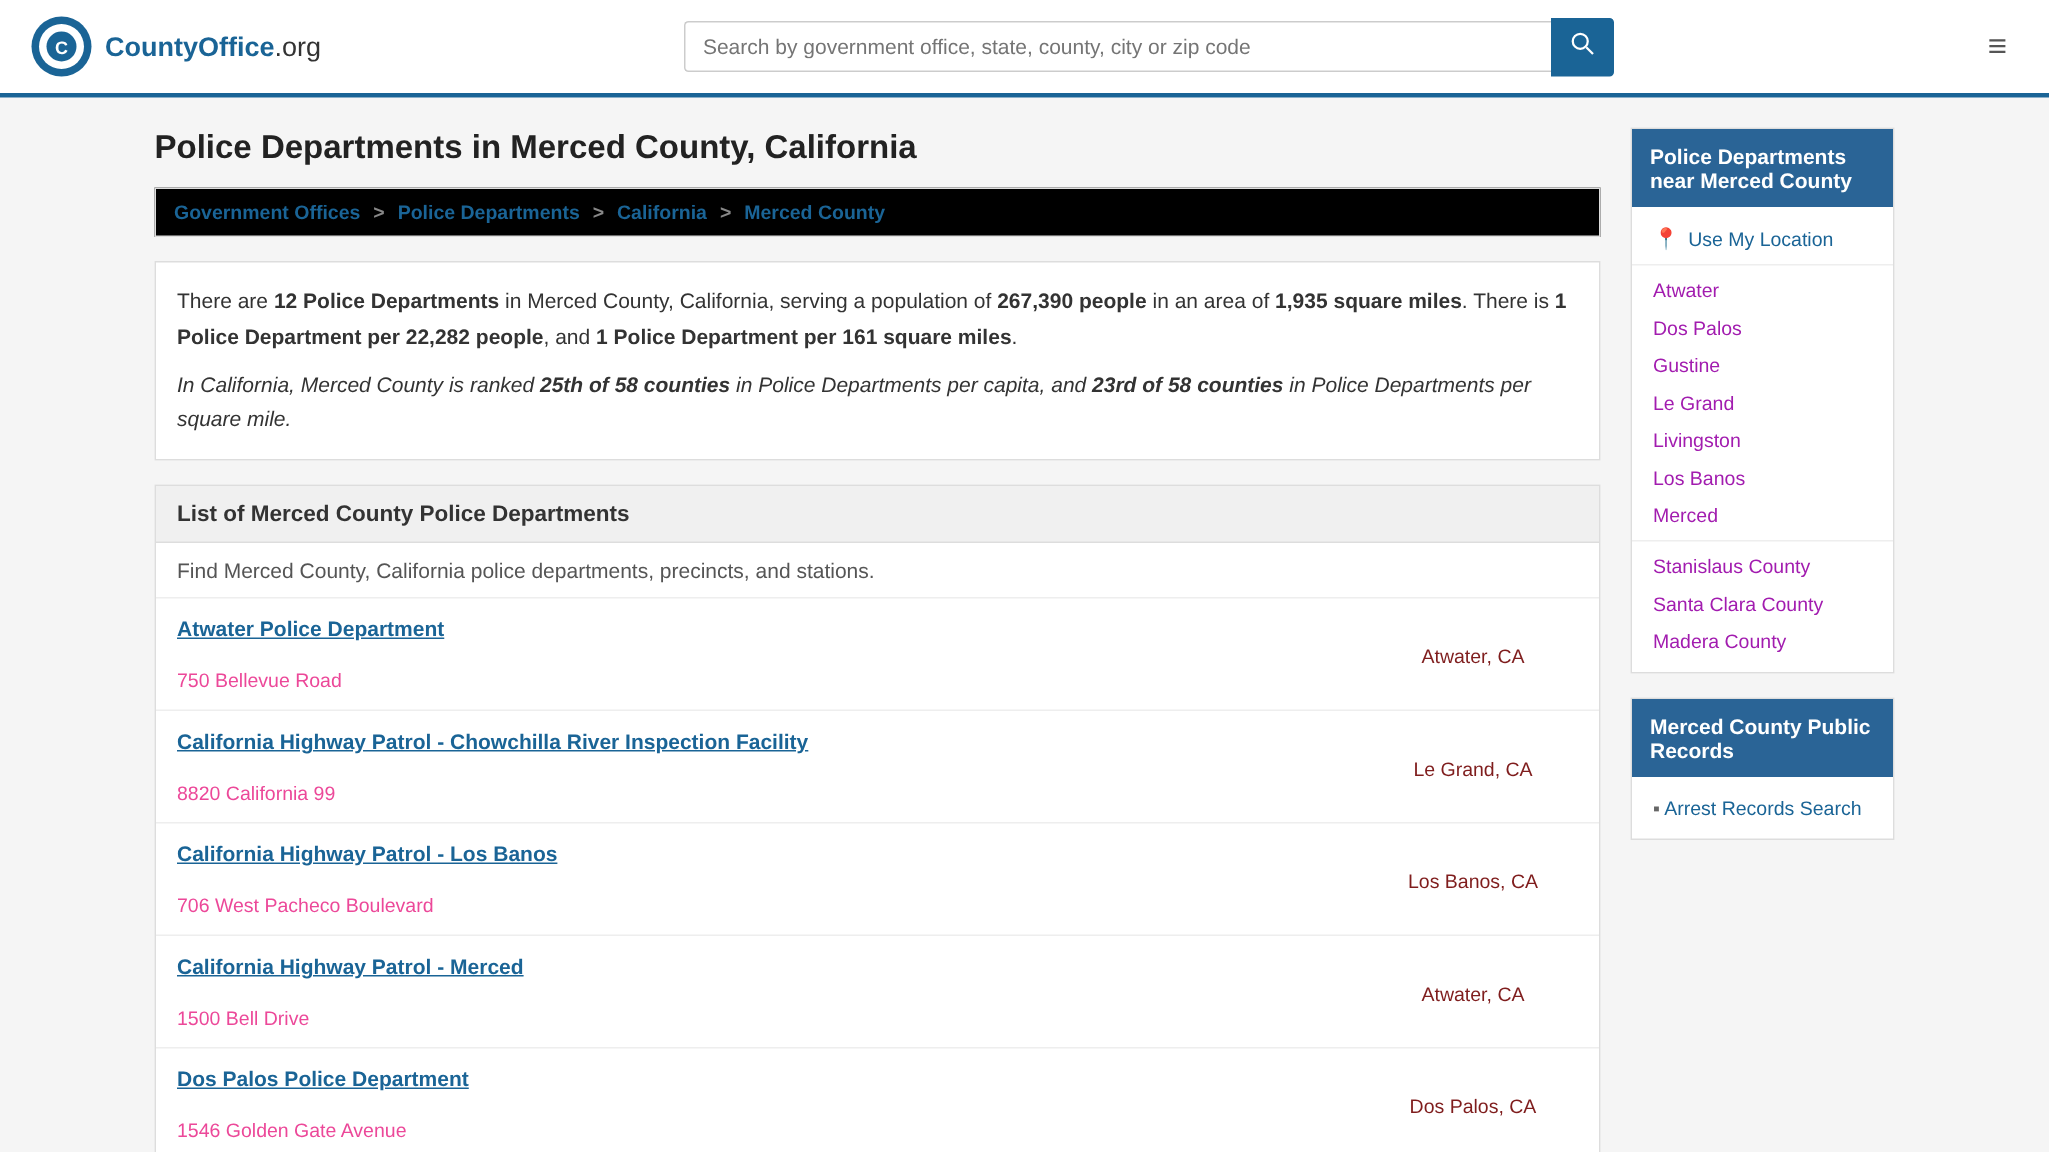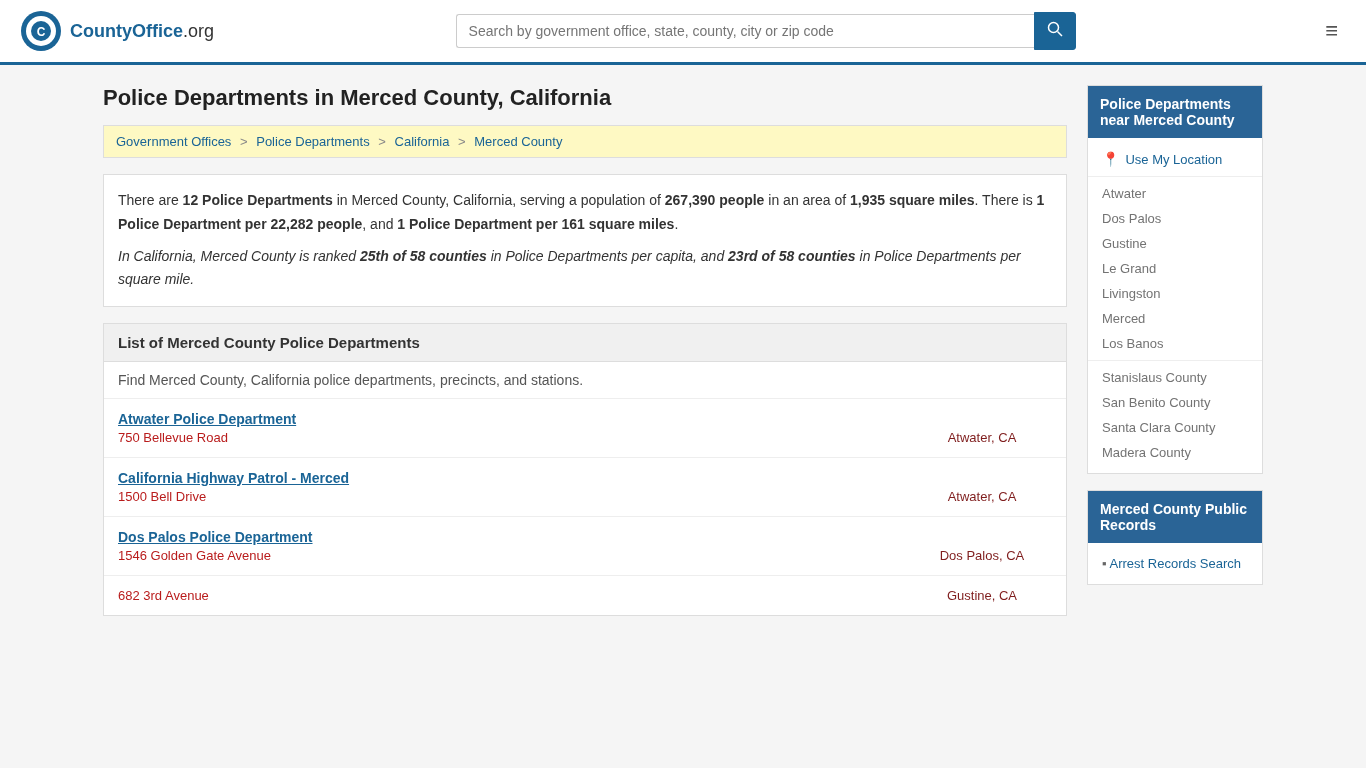--- a/index.html
+++ b/index.html
@@ -74,22 +74,23 @@
       font-size: 22px;
       font-weight: bold;
       color: #222;
       margin-bottom: 14px;
     }
     #breadcrumb {
       font-size: 13px;
       color: #555;
       margin-bottom: 16px;
       padding: 8px 12px;
-      background: #fef9c3;
+      background: #000000;
       border: 1px solid #ddd;
+      font-weight: bold;
     }
     #breadcrumb a {
       color: #1a6496;
       text-decoration: none;
     }
     #breadcrumb span { margin: 0 5px; color: #888; }
 
     #stats-section {
       background: #fff;
       border: 1px solid #ddd;
@@ -129,22 +130,23 @@
       font-size: 14px;
       cursor: pointer;
       margin-bottom: 3px;
     }
     .dept-row {
       display: flex;
       justify-content: space-between;
       align-items: flex-start;
     }
     .dept-address {
-      color: #b91c1c;
-      font-size: 13px;
+      color: #ec4899;
+      font-size: 13px;
+      margin-top: 16px;
     }
     .dept-city {
       color: #7f1d1d;
       font-size: 13px;
       min-width: 160px;
       text-align: center;
       padding-left: 20px;
     }
 
     
@@ -165,21 +167,21 @@
       font-size: 14px;
     }
     .sidebar-body {
       padding: 8px 0;
     }
     .sidebar-item {
       padding: 5px 14px;
       font-size: 13px;
     }
     .sidebar-item a {
-      color: #737373;
+      color: #a21caf;
       text-decoration: none;
     }
     .sidebar-item-location {
       display: flex;
       align-items: center;
       gap: 6px;
       padding: 5px 14px;
       font-size: 13px;
       cursor: pointer;
     }
@@ -274,20 +276,38 @@
       <div id="list-description">Find Merced County, California police departments, precincts, and stations.</div>
 
       <div id="departments-list">
           <div class="dept-item">
     <div class="dept-row">
       <span class="dept-name">Atwater Police Department</span>
     </div>
     <div class="dept-row">
       <span class="dept-address">750 Bellevue Road</span>
       <span class="dept-city">Atwater, CA</span>
+    </div>
+  </div>
+          <div class="dept-item">
+    <div class="dept-row">
+      <span class="dept-name">California Highway Patrol - Chowchilla River Inspection Facility</span>
+    </div>
+    <div class="dept-row">
+      <span class="dept-address">8820 California 99</span>
+      <span class="dept-city">Le Grand, CA</span>
+    </div>
+  </div>
+          <div class="dept-item">
+    <div class="dept-row">
+      <span class="dept-name">California Highway Patrol - Los Banos</span>
+    </div>
+    <div class="dept-row">
+      <span class="dept-address">706 West Pacheco Boulevard</span>
+      <span class="dept-city">Los Banos, CA</span>
     </div>
   </div>
           <div class="dept-item">
     <div class="dept-row">
       <span class="dept-name">California Highway Patrol - Merced</span>
     </div>
     <div class="dept-row">
       <span class="dept-address">1500 Bell Drive</span>
       <span class="dept-city">Atwater, CA</span>
     </div>
@@ -321,27 +341,26 @@
           <span class="location-icon">📍</span>
           <a href="#">Use My Location</a>
         </div>
         <hr class="sidebar-divider">
         <div id="sidebar-cities">
             <div class="sidebar-item"><a href="#">Atwater</a></div>
             <div class="sidebar-item"><a href="#">Dos Palos</a></div>
             <div class="sidebar-item"><a href="#">Gustine</a></div>
             <div class="sidebar-item"><a href="#">Le Grand</a></div>
             <div class="sidebar-item"><a href="#">Livingston</a></div>
+            <div class="sidebar-item"><a href="#">Los Banos</a></div>
             <div class="sidebar-item"><a href="#">Merced</a></div>
-            <div class="sidebar-item"><a href="#">Los Banos</a></div>
           </div>
         <hr class="sidebar-divider">
         <div id="sidebar-counties">
             <div class="sidebar-item"><a href="#">Stanislaus County</a></div>
-            <div class="sidebar-item"><a href="#">San Benito County</a></div>
             <div class="sidebar-item"><a href="#">Santa Clara County</a></div>
             <div class="sidebar-item"><a href="#">Madera County</a></div>
           </div>
       </div>
     </div>
 
     <div class="sidebar-section">
       <div class="sidebar-header">Merced County Public Records</div>
       <div class="sidebar-body">
         <div id="sidebar-records">

